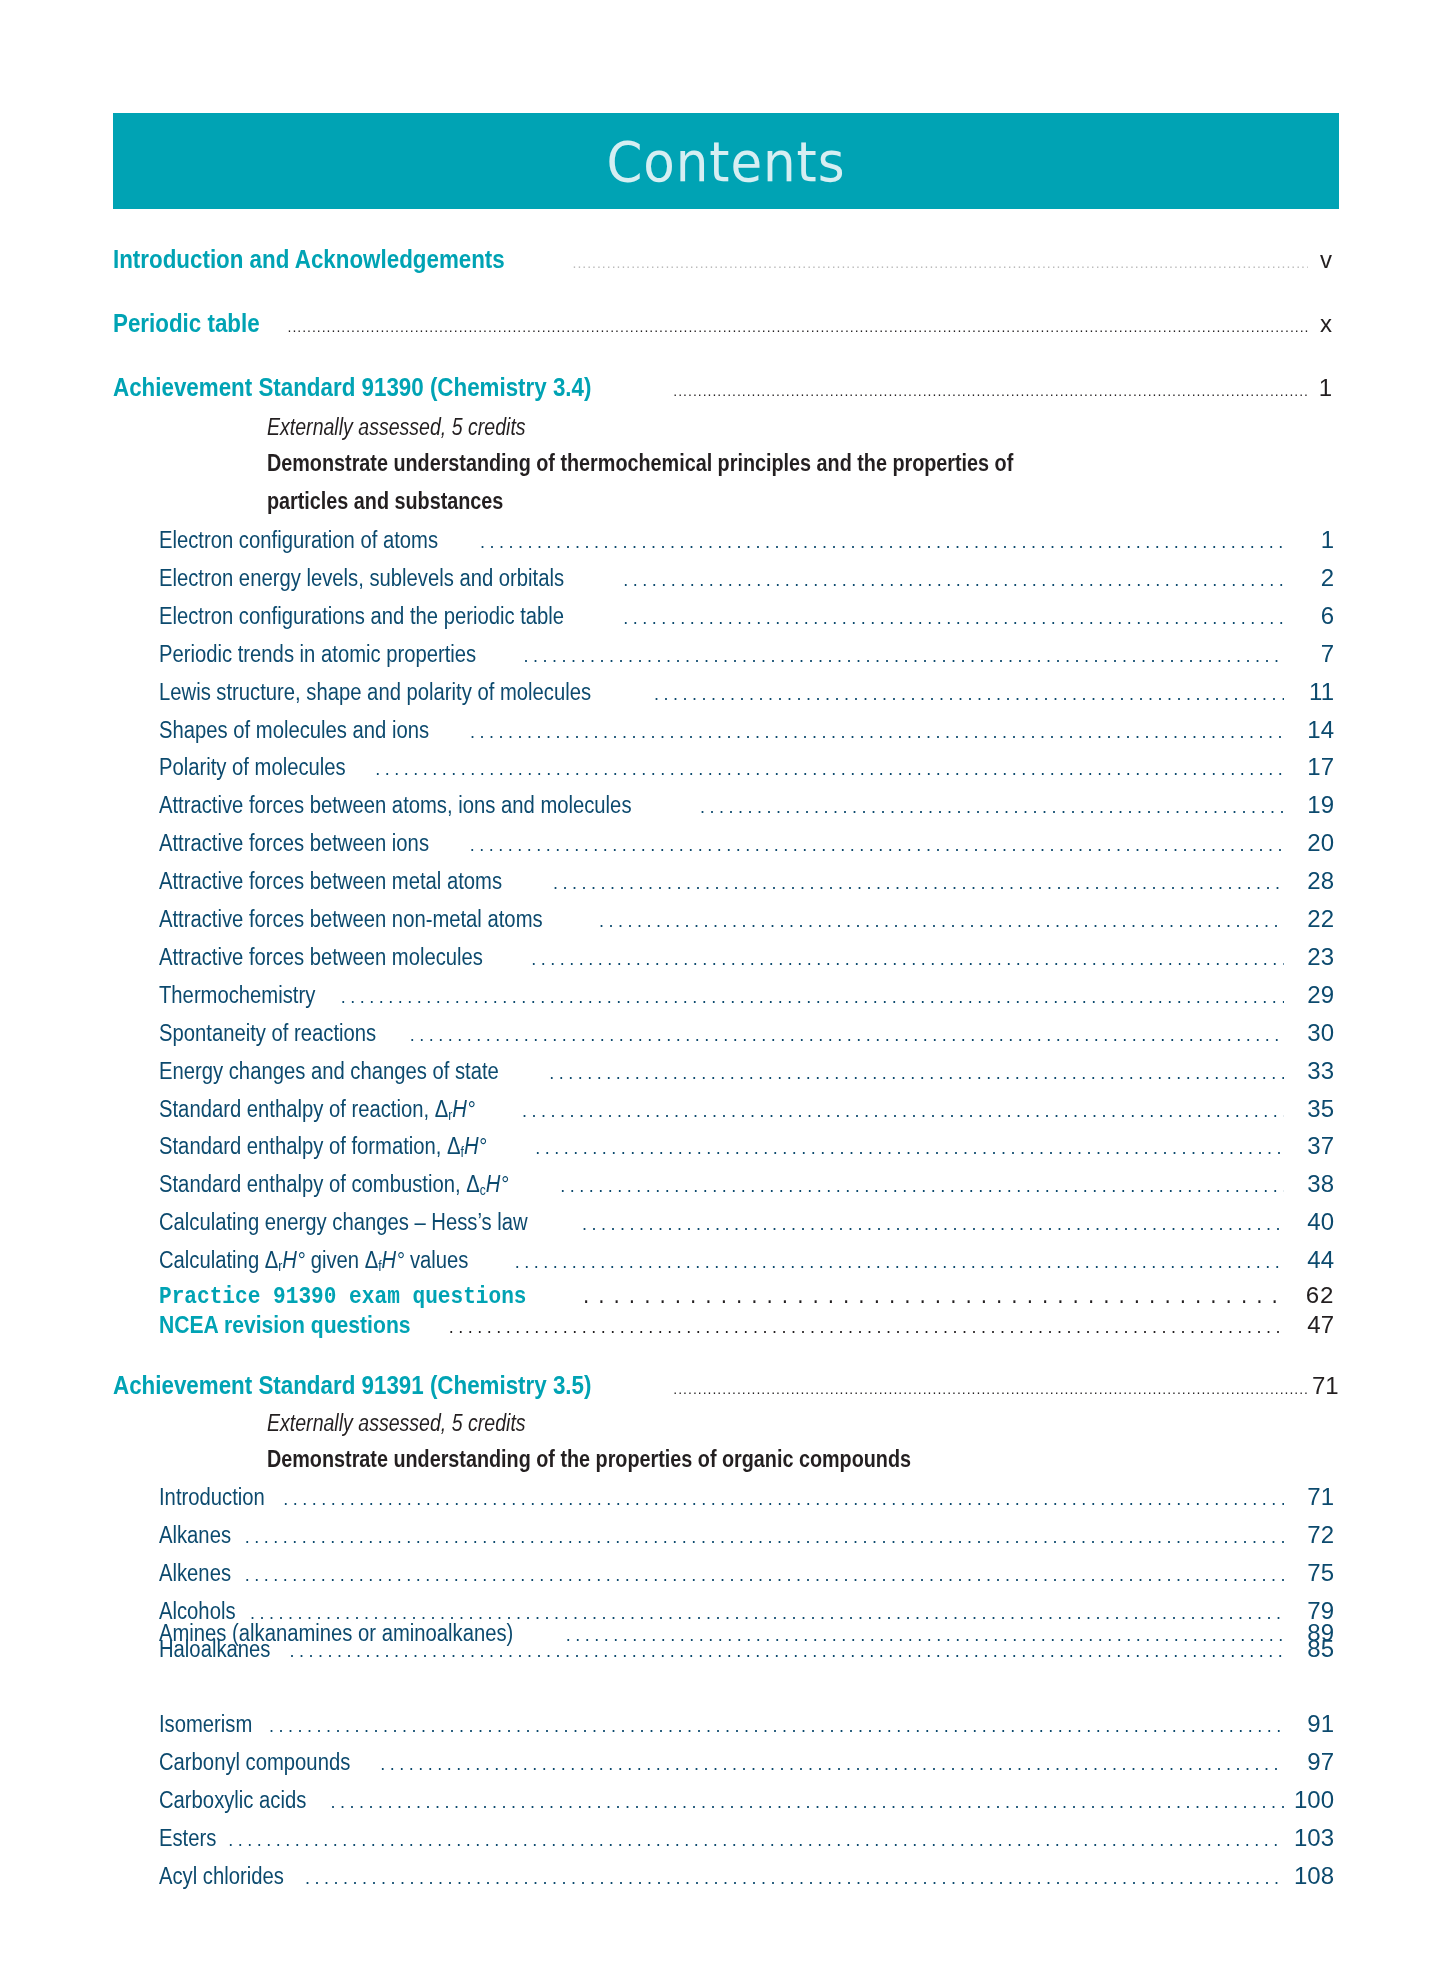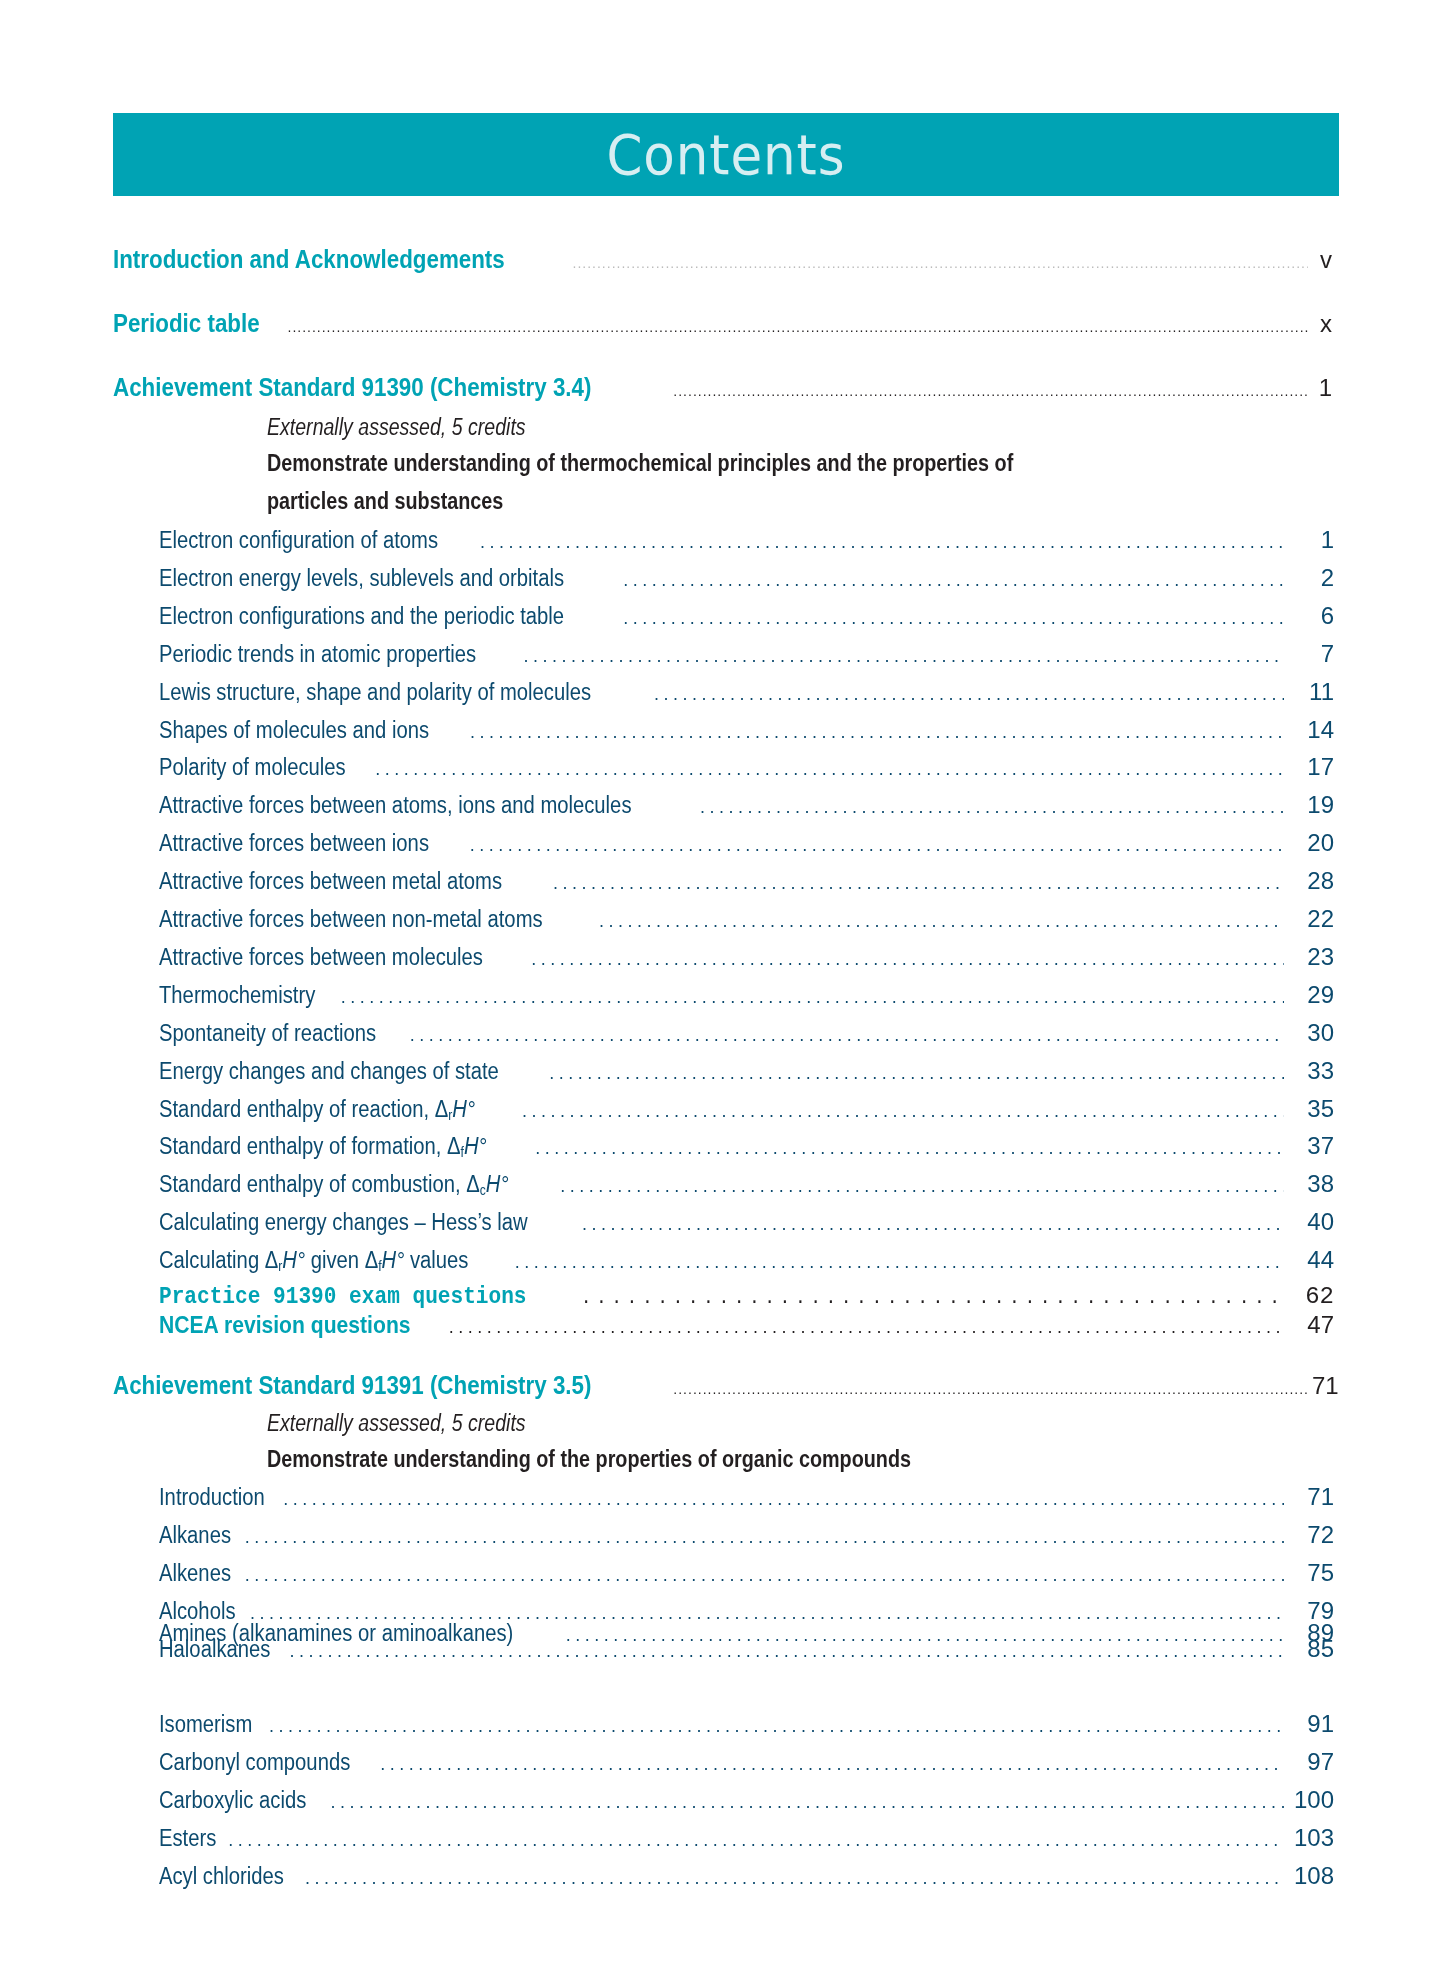--- a/index.html
+++ b/index.html
@@ -1,19 +1,19 @@
 <!DOCTYPE html>
 <html><head>
   <meta charset="utf-8">
   <style>
     html, body { margin: 0; padding: 0; background: #ffffff; }
     body { width: 1445px; height: 1978px; position: relative; overflow: hidden;
            font-family: "Liberation Sans", "DejaVu Sans", sans-serif; color: #231f20; }
 
-    .banner { position: absolute; left: 113px; top: 113px; width: 1226px; height: 83px;
+    .banner { position: absolute; left: 113px; top: 113px; width: 1226px; height: 96px;
               background: #00a3b4; display: flex; align-items: center; justify-content: center; }
     .banner-title { color: #d6eef2; font-family: "DejaVu Sans", sans-serif; font-size: 56px;
                     font-weight: normal; letter-spacing: 1px; transform: scaleX(0.92); }
 
     .toc { position: absolute; left: 113px; top: 0; width: 1226px; }
 
     .row { position: absolute; display: flex; align-items: baseline; white-space: nowrap; }
     .row .lbl { flex: 0 0 auto; }
     .row .dots { flex: 1 1 auto; overflow: hidden; margin: 0 4px; letter-spacing: 3px; }
     .row .dots::after { content: "................................................................................................................................................................................................................................................................................................................................................................................................................................"; }

